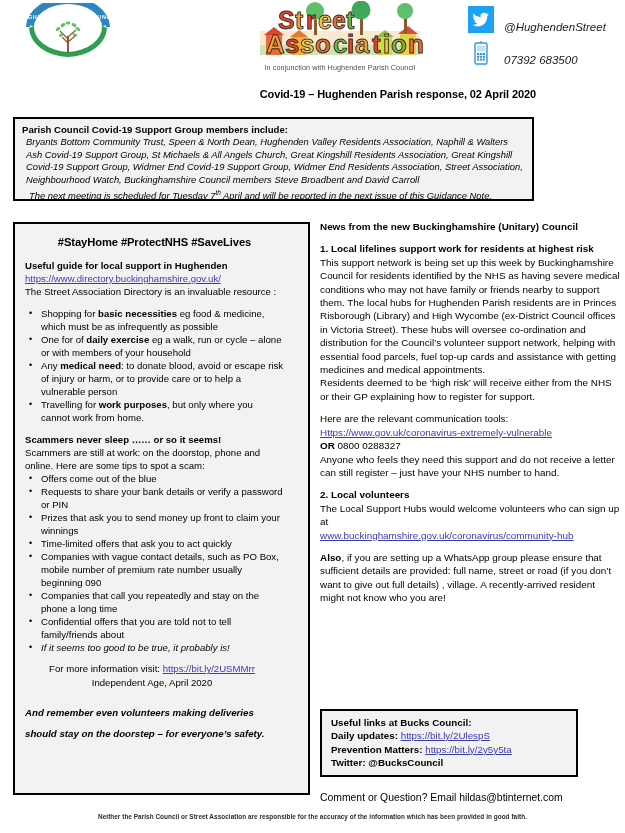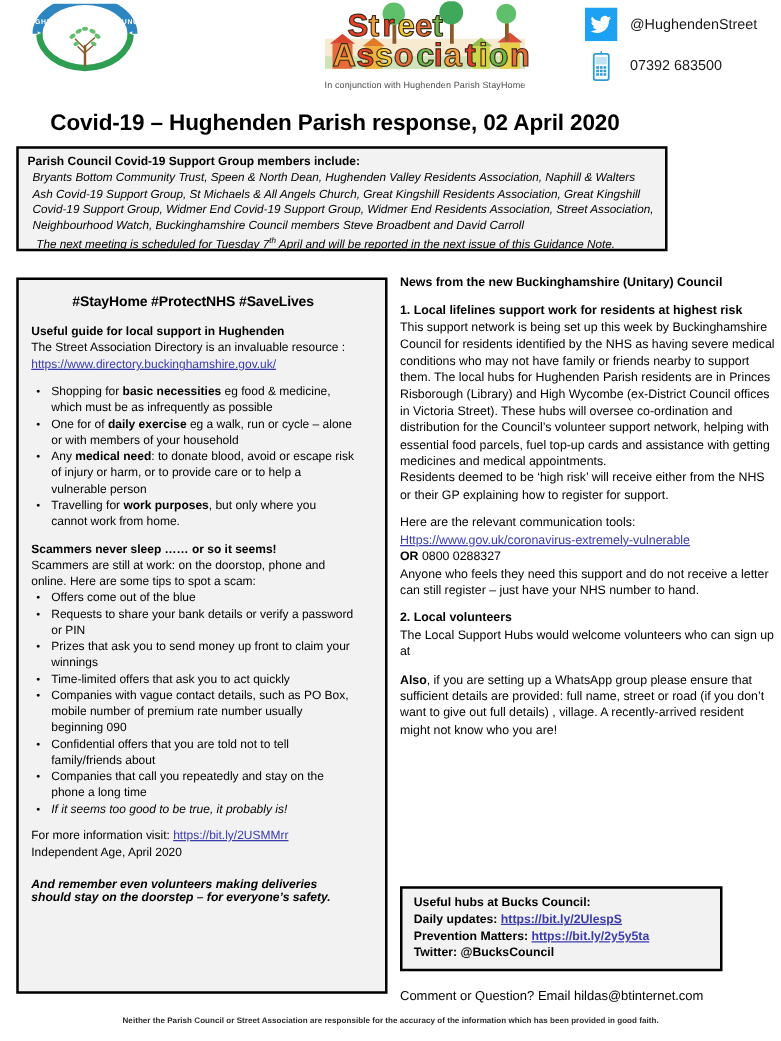--- a/index.html
+++ b/index.html
@@ -19,30 +19,30 @@
   .pc-logo{position:absolute;left:16px;top:3px;width:104px;height:56px;}
   .pc-logo svg{display:block;}
 
   .sa-logo{position:absolute;left:252px;top:1px;width:176px;height:76px;}
   .sa-logo .sa-sub{
     position:absolute;left:0;top:62px;width:176px;text-align:center;
     font-size:7.2px;color:#4d4d4d;letter-spacing:.1px;
   }
 
   .contacts{position:absolute;left:468px;top:6px;width:150px;height:66px;}
-  .contact-row{position:absolute;left:0;display:flex;align-items:center;}
+  .contact-row{position:absolute;left:0;display:flex;align-items:flex-end;font-style:italic;}
   .contact-row.r1{top:0;}
   .contact-row.r2{top:33px;}
   .contact-ico{width:26px;height:27px;margin-right:10px;flex:0 0 auto;}
   .contact-txt{font-size:11.5px;color:#1a1a1a;white-space:nowrap;}
 
   
   .title{
-    position:absolute;left:0;top:88px;width:536px;text-align:center;
-    font-size:18px;font-weight:bold;letter-spacing:-.1px;color:#000;
+    position:absolute;left:0;top:88px;width:536px;text-align:right;
+    font-size:11px;font-weight:bold;letter-spacing:-.1px;color:#000;
   }
 
   
   .sg-box{
     position:absolute;left:13px;top:117px;width:521px;height:84px;
     border:2px solid #000;background:#f2f2f2;
     box-sizing:border-box;padding:4px 6px 2px 7px;
   }
   .sg-head{font-size:9.6px;font-weight:bold;line-height:13px;}
   .sg-body{
@@ -75,44 +75,44 @@
     position:relative;font-size:9.6px;line-height:13px;
     padding-left:16px;margin-bottom:0px;
   }
   ul.bul li:before{
     content:"•";position:absolute;left:4px;top:-.5px;font-size:9px;
   }
   b.inl{font-weight:bold;}
   i.inl{font-style:italic;}
 
   .more-info{
-    text-align:left;font-size:9.6px;line-height:13.5px;
+    text-align:center;font-size:9.6px;line-height:13.5px;
     margin-top:8px;padding-right:5px;
   }
   .closing{
-    font-size:9.7px;font-style:italic;font-weight:bold;line-height:11px;
+    font-size:9.7px;font-style:italic;font-weight:bold;line-height:21px;
     margin-top:13px;
   }
 
   
   .right-col{
     position:absolute;left:320px;top:220px;width:300px;height:575px;
   }
   .rhead{font-size:9.9px;font-weight:bold;line-height:13.4px;}
   .rsec{font-size:9.9px;font-weight:bold;line-height:13.4px;}
   .rtxt{font-size:9.9px;line-height:13.4px;}
 
   
   .ul-box{
     position:absolute;left:0;top:489px;width:258px;
     border:2px solid #000;background:#f2f2f2;
     box-sizing:border-box;padding:5px 7px 5px 9px;
   }
   .ul-line{font-size:9.8px;font-weight:bold;line-height:13.4px;white-space:nowrap;}
-  .ul-line .link{font-weight:bold;}
+  .ul-line .link{font-weight:normal;}
 
   .comment{
     position:absolute;left:0;top:571px;width:300px;
     font-size:10.4px;font-weight:normal;line-height:14px;white-space:nowrap;
   }
 
   
   .footer{
     position:absolute;left:0;top:813px;width:625px;text-align:center;
     font-size:6.4px;font-weight:bold;color:#2b2b2b;letter-spacing:.05px;
@@ -182,21 +182,21 @@
           <text x="63" y="52" fill="#e86c3a">o</text>
           <text x="81" y="52" fill="#6cb84a">c</text>
           <text x="95" y="52" fill="#e8412a">i</text>
           <text x="103" y="52" fill="#f2a03c">a</text>
           <text x="120" y="52" fill="#e8412a">t</text>
           <text x="131" y="52" fill="#f2c93c">i</text>
           <text x="139" y="52" fill="#6cb84a">o</text>
           <text x="156" y="52" fill="#e86c3a">n</text>
         </g>
       </svg>
-      <div class="sa-sub">In conjunction with Hughenden Parish StayHome</div>
+      <div class="sa-sub">In conjunction with Hughenden Parish Council</div>
     </div>
 
     <div class="contacts">
       <div class="contact-row r1">
         <span class="contact-ico">
           <svg width="26" height="27" viewBox="0 0 26 27">
             <rect x="0" y="0" width="26" height="27" fill="#1da1f2"></rect>
             <path d="M21,8.3c-.6.3-1.3.5-2,.6.7-.4 1.2-1.1 1.5-1.9-.7.4-1.4.7-2.2.8a3.4,3.4 0 0 0-5.8,3.1A9.6,9.6 0 0 1 5.6,7.4a3.4,3.4 0 0 0 1,4.5 3.3,3.3 0 0 1-1.5-.4v.1a3.4,3.4 0 0 0 2.7,3.3 3.4,3.4 0 0 1-1.5.1 3.4,3.4 0 0 0 3.1,2.4 6.8,6.8 0 0 1-5,1.4 9.6,9.6 0 0 0 14.8-8.1v-.4A6.9,6.9 0 0 0 21,8.3z" fill="#ffffff"></path>
           </svg>
         </span>
@@ -232,44 +232,44 @@
     <div class="sg-head">Parish Council Covid-19 Support Group members include:</div>
     <div class="sg-body">Bryants Bottom Community Trust, Speen &amp; North Dean, Hughenden Valley Residents Association, Naphill &amp; Walters Ash Covid-19 Support Group, St Michaels &amp; All Angels Church, Great Kingshill Residents Association, Great Kingshill Covid-19 Support Group, Widmer End Covid-19 Support Group, Widmer End Residents Association, Street Association, Neighbourhood Watch, Buckinghamshire Council members Steve Broadbent and David Carroll</div>
     <div class="sg-meet"><span>The next meeting is scheduled for Tuesday 7</span><sup>th</sup><span> April and will be reported in the next issue of this Guidance Note.</span></div>
   </div>
 
   <div class="left-box">
 
     <div class="hashtags">#StayHome #ProtectNHS #SaveLives</div>
 
     <div class="lbl">Useful guide for local support in Hughenden</div>
+    <div class="ltxt"><span class="link">https://www.directory.buckinghamshire.gov.uk/</span></div>
     <div class="ltxt">The Street Association Directory is an invaluable resource :</div>
-    <div class="ltxt"><span class="link">https://www.directory.buckinghamshire.gov.uk/</span></div>
 
     <div class="spacer8"></div>
 
     <ul class="bul">
       <li><span>Shopping for </span><b class="inl">basic necessities</b><span> eg food &amp; medicine, which must be as infrequently as possible</span></li>
       <li><span>One for of </span><b class="inl">daily exercise</b><span> eg a walk, run or cycle – alone or with members of your household</span></li>
       <li><span>Any </span><b class="inl">medical need</b><span>: to donate blood, avoid or escape risk of injury or harm, or to provide care or to help a vulnerable person</span></li>
       <li><span>Travelling for </span><b class="inl">work purposes</b><span>, but only where you cannot work from home.</span></li>
     </ul>
 
     <div class="spacer8"></div>
 
     <div class="lbl">Scammers never sleep …… or so it seems!</div>
     <div class="ltxt">Scammers are still at work: on the doorstop, phone and online.  Here are some tips to spot a scam:</div>
     <ul class="bul">
       <li>Offers come out of the blue</li>
       <li>Requests to share your bank details or verify a password or PIN</li>
       <li>Prizes that ask you to send money up front to claim your winnings</li>
       <li>Time-limited offers that ask you to act quickly</li>
       <li>Companies with vague contact details, such as PO Box, mobile number of premium rate number usually beginning 090</li>
+      <li>Companies that call you repeatedly and stay on the phone a long time</li>
       <li>Confidential offers that you are told not to tell family/friends about</li>
-      <li>Companies that call you repeatedly and stay on the phone a long time</li>
       <li><i class="inl">If it seems too good to be true,  it probably is!</i></li>
     </ul>
 
     <div class="more-info">
       <span>For more information visit: </span><span class="link">https://bit.ly/2USMMrr</span><br>
       <span>Independent Age, April 2020</span>
     </div>
 
     <div class="closing">And remember even volunteers making deliveries should stay on the doorstep – for everyone’s safety.</div>
   </div>
@@ -287,27 +287,28 @@
 
     <div class="rtxt">Here are the relevant communication tools:</div>
     <div class="rtxt"><span class="link">Https://www.gov.uk/coronavirus-extremely-vulnerable</span></div>
     <div class="rtxt"><b class="inl">OR</b><span> 0800 0288327</span></div>
     <div class="rtxt">Anyone who feels they need this support and do not receive a letter can still register – just have your NHS number to hand.</div>
 
     <div class="spacer8"></div>
 
     <div class="rsec">2. Local volunteers</div>
     <div class="rtxt">The Local Support Hubs would welcome volunteers who can sign up at</div>
+    <div class="rtxt"><span class="link">www.buckinghamshire.gov.uk/coronavirus/community-hub</span></div>
 
     <div class="spacer8"></div>
 
     <div class="rtxt"><b class="inl">Also</b><span>, if you are setting up a WhatsApp group please ensure that sufficient details are provided: full name, street or road (if you don’t want to give out full details) , village. A recently-arrived resident might not know who you are!</span></div>
 
     <div class="ul-box">
-      <div class="ul-line">Useful hubs at Bucks Council:</div>
+      <div class="ul-line">Useful links at Bucks Council:</div>
       <div class="ul-line"><span>Daily updates: </span><span class="link">https://bit.ly/2UlespS</span></div>
       <div class="ul-line"><span>Prevention Matters: </span><span class="link">https://bit.ly/2y5y5ta</span></div>
       <div class="ul-line">Twitter: @BucksCouncil</div>
     </div>
 
     <div class="comment">Comment or Question? Email hildas@btinternet.com</div>
   </div>
 
   <div class="footer">Neither the Parish Council or Street Association are responsible for the accuracy of the information  which has been provided in good faith.</div>
 

